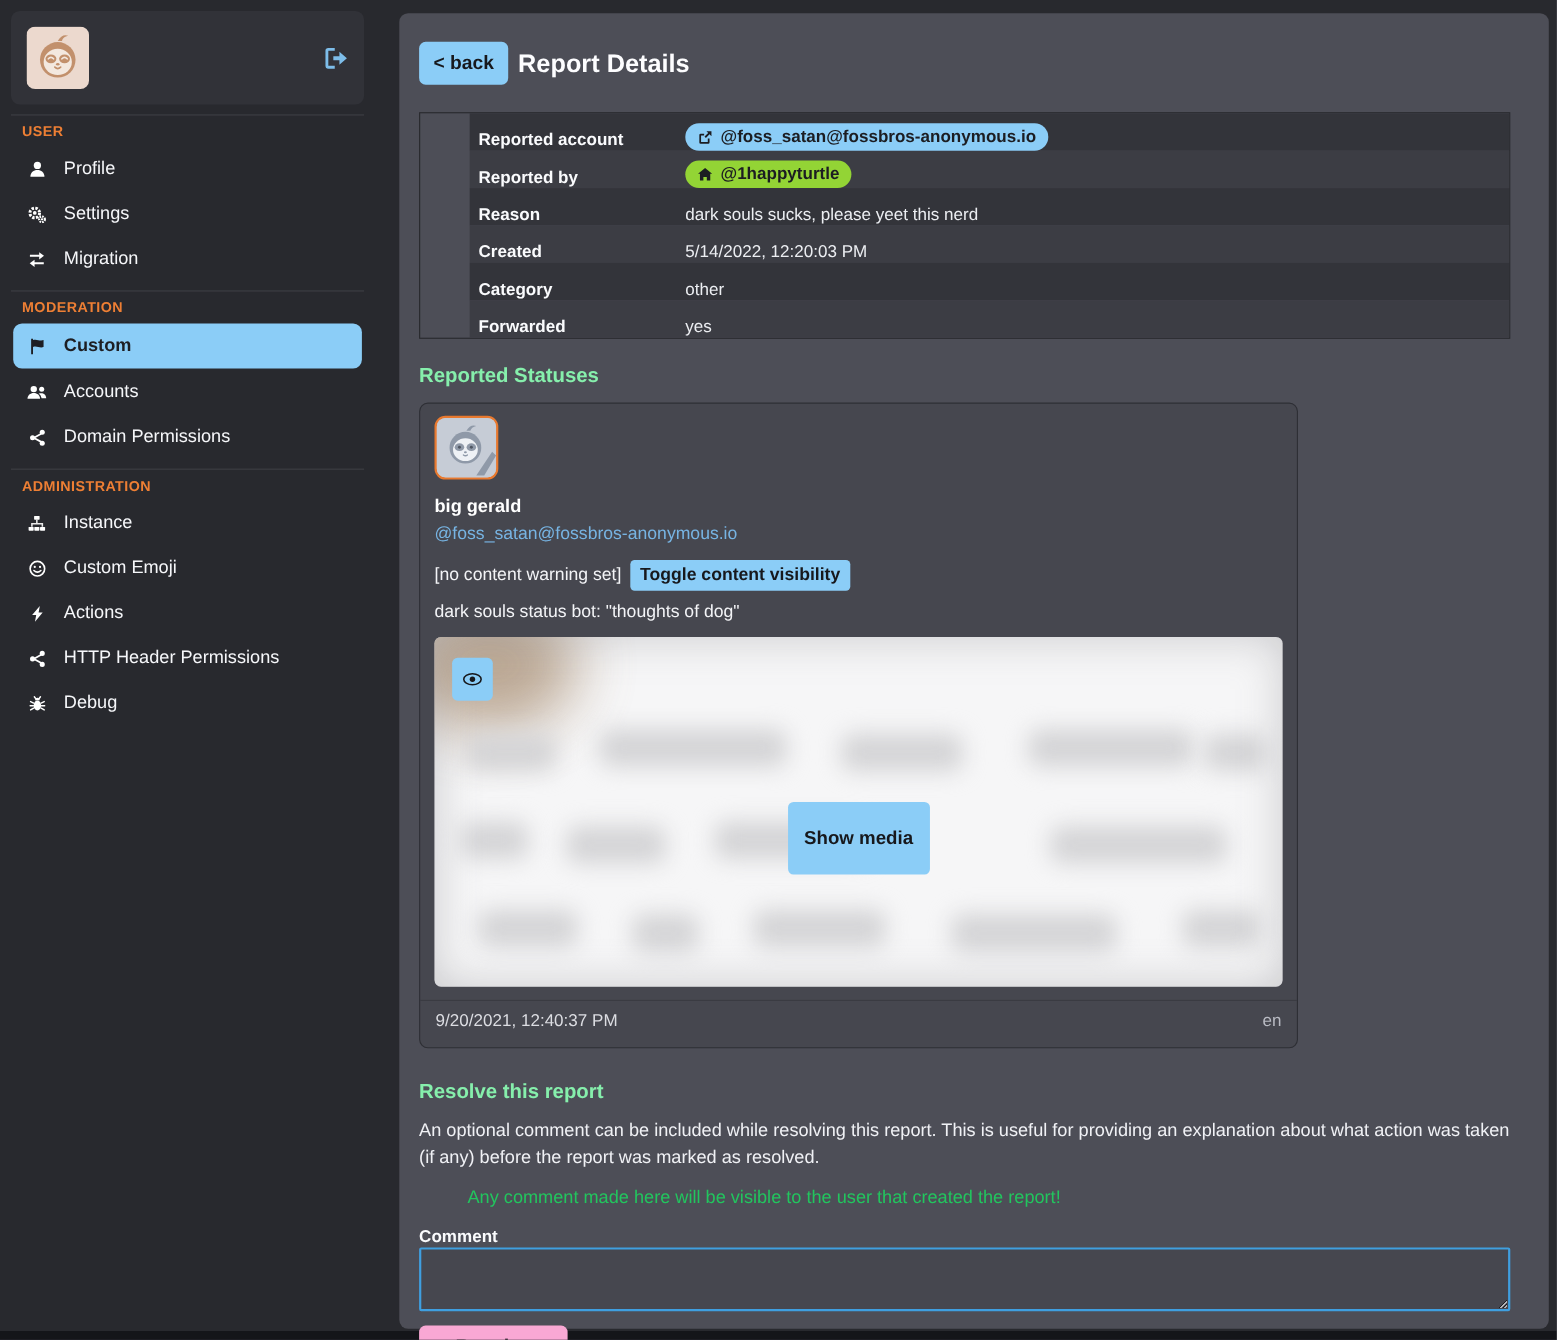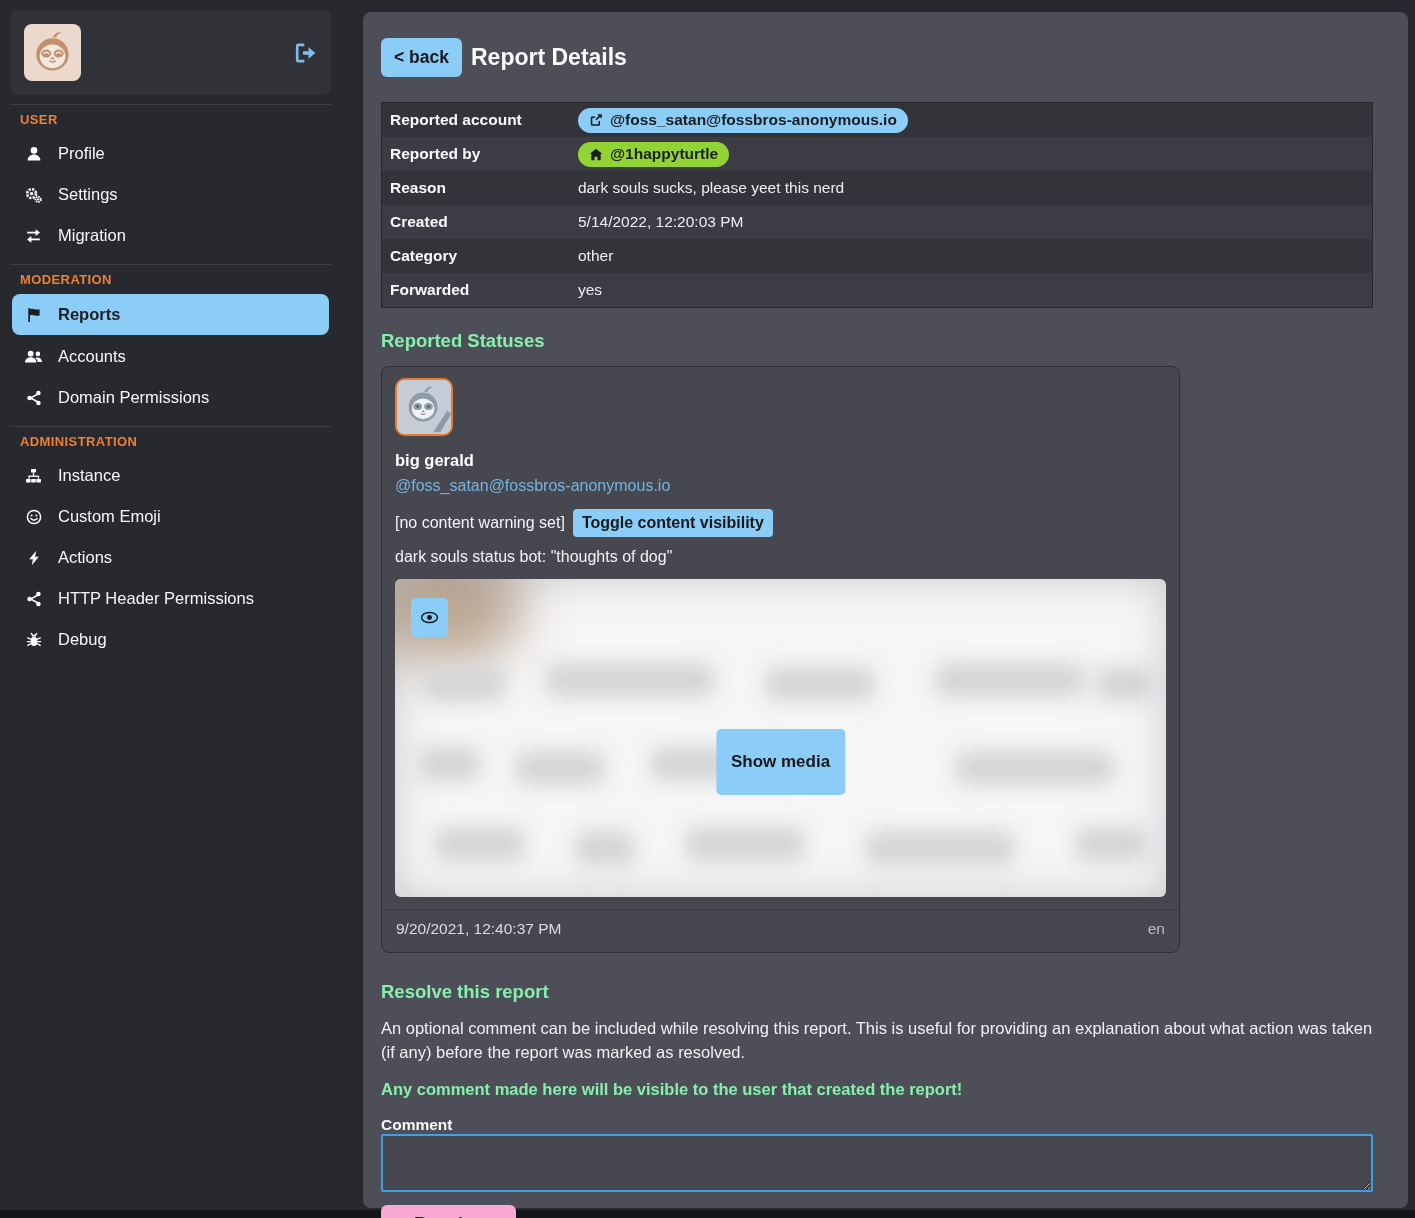--- a/index.html
+++ b/index.html
@@ -46,21 +46,21 @@
   .page-header { display:flex; align-items:center; gap:9px; margin-bottom:25px; }
   .back-btn {
     background:#8bcdf7; color:#17181c; border:none; border-radius:6px;
     font-family:inherit; font-size:17.5px; font-weight:bold;
     padding:9px 13px; cursor:pointer;
   }
   .page-title { font-size:23px; font-weight:bold; color:#fdfdff; }
 
   
   .report-table { border:1px solid #27282c; margin-bottom:22px; }
-  .report-row { display:flex; align-items:center; height:34px; font-size:15.5px; }
+  .report-row { display:flex; align-items:flex-end; height:34px; font-size:15.5px;margin-left:45px; }
   .report-row:nth-child(odd) { background:#33343a; }
   .report-row:nth-child(even) { background:#3c3d44; }
   .cell-label { width:196px; flex-shrink:0; font-weight:bold; padding-left:8px; color:#fafbfd; }
   .cell-value { color:#eceef2; }
   .cell-value.bold { font-weight:bold; color:#fafbfd; }
   .badge {
     display:inline-flex; align-items:center; gap:7px;
     border-radius:14px; padding:3.5px 11px;
     font-weight:bold; font-size:15.5px; color:#1c1d22; cursor:pointer;
   }
@@ -115,21 +115,21 @@
   .status-footer {
     display:flex; justify-content:space-between; align-items:center;
     border-top:1px solid #3a3b42; margin:12px -13px 0; padding:10px 14px 10px;
     font-size:15.5px;
   }
   .timestamp { color:#dcdde2; }
   .lang-tag { color:#b9bbc3; }
 
   
   .resolve-desc { font-size:16.5px; line-height:1.45; color:#f0f1f5; margin-bottom:15px; max-width:995px; }
-  .resolve-warning { font-size:16.5px; font-weight:bold; color:#86efac; margin-bottom:17px; }
+  .resolve-warning { font-size:16.5px; font-weight:normal; color:#22c55e; margin-bottom:17px;margin-left:44px; }
   .comment-label { font-size:15.5px; font-weight:bold; color:#fafbfd; margin-bottom:8px; }
   .comment-input {
     display:block; width:992px; height:58px;
     background:#46474f; border:2px solid #3f9fe0; border-radius:2px;
     color:#ffffff; font-family:inherit; font-size:15px; padding:6px 8px;
     resize:vertical;
   }
   .resolve-btn {
     margin-top:13px; background:#f9a8d4; color:#17181c;
     border:none; border-radius:6px; font-family:inherit;
@@ -212,21 +212,21 @@
 
     <nav class="nav-section">
       <div class="nav-label">MODERATION</div>
       <div class="nav-item active">
         <span class="icon">
           <svg width="16" height="16" viewBox="0 0 16 16" fill="currentColor">
             <path d="M2.3 1 h1.7 v14 h-1.7 z"></path>
             <path d="M4 2.2 c3.4-1.5 6.2 1.5 9.6 0 v6.2 c-3.4 1.5-6.2-1.5-9.6 0 z"></path>
           </svg>
         </span>
-        <span>Reports</span>
+        <span>Custom</span>
       </div>
       <div class="nav-item">
         <span class="icon">
           <svg width="19" height="16" viewBox="0 0 19 16" fill="currentColor">
             <circle cx="6.7" cy="4.7" r="2.9"></circle>
               <path d="M1 13.6 c0-3.2 2.5-5.3 5.7-5.3 s5.7 2.1 5.7 5.3 z"></path>
             <circle cx="13.9" cy="4.9" r="2.3"></circle>
               <path d="M13.3 8.6 c2.7 0 4.7 1.8 4.7 4.5 h-4.2 c-.3-1.9-1.2-3.4-2.6-4.2 .6-.2 1.3-.3 2.1-.3 z"></path>
           </svg>
         </span>

